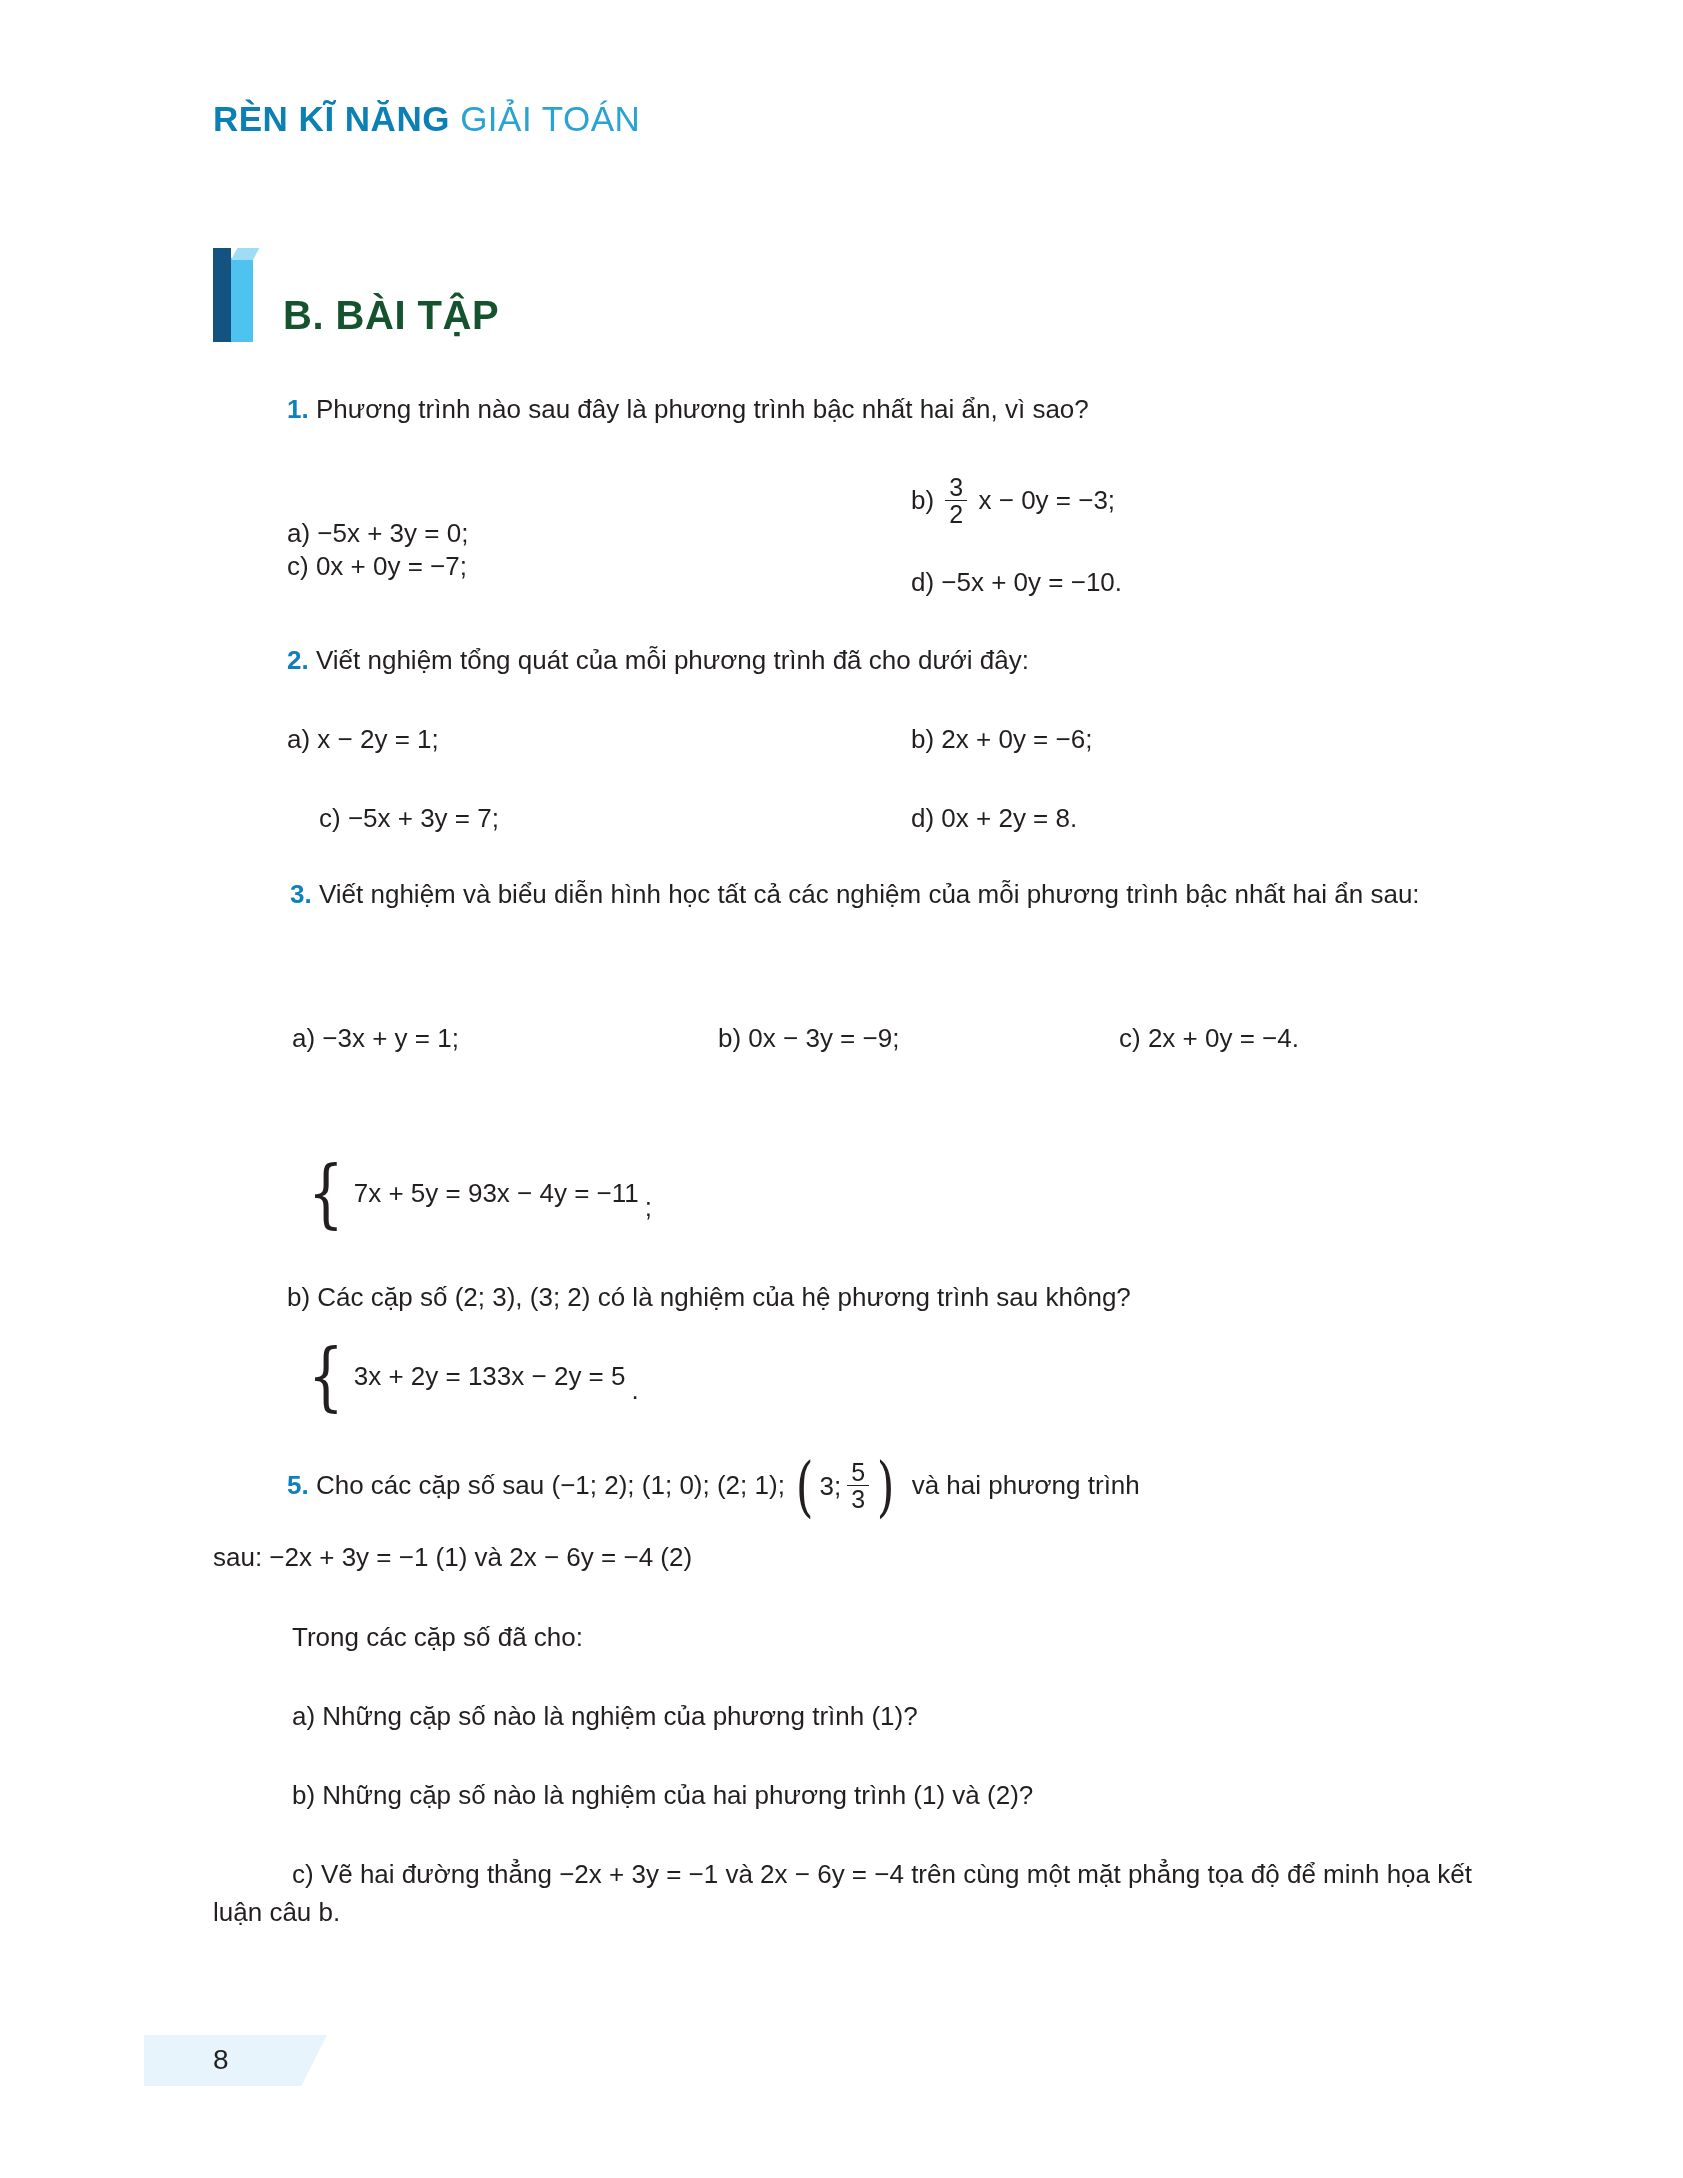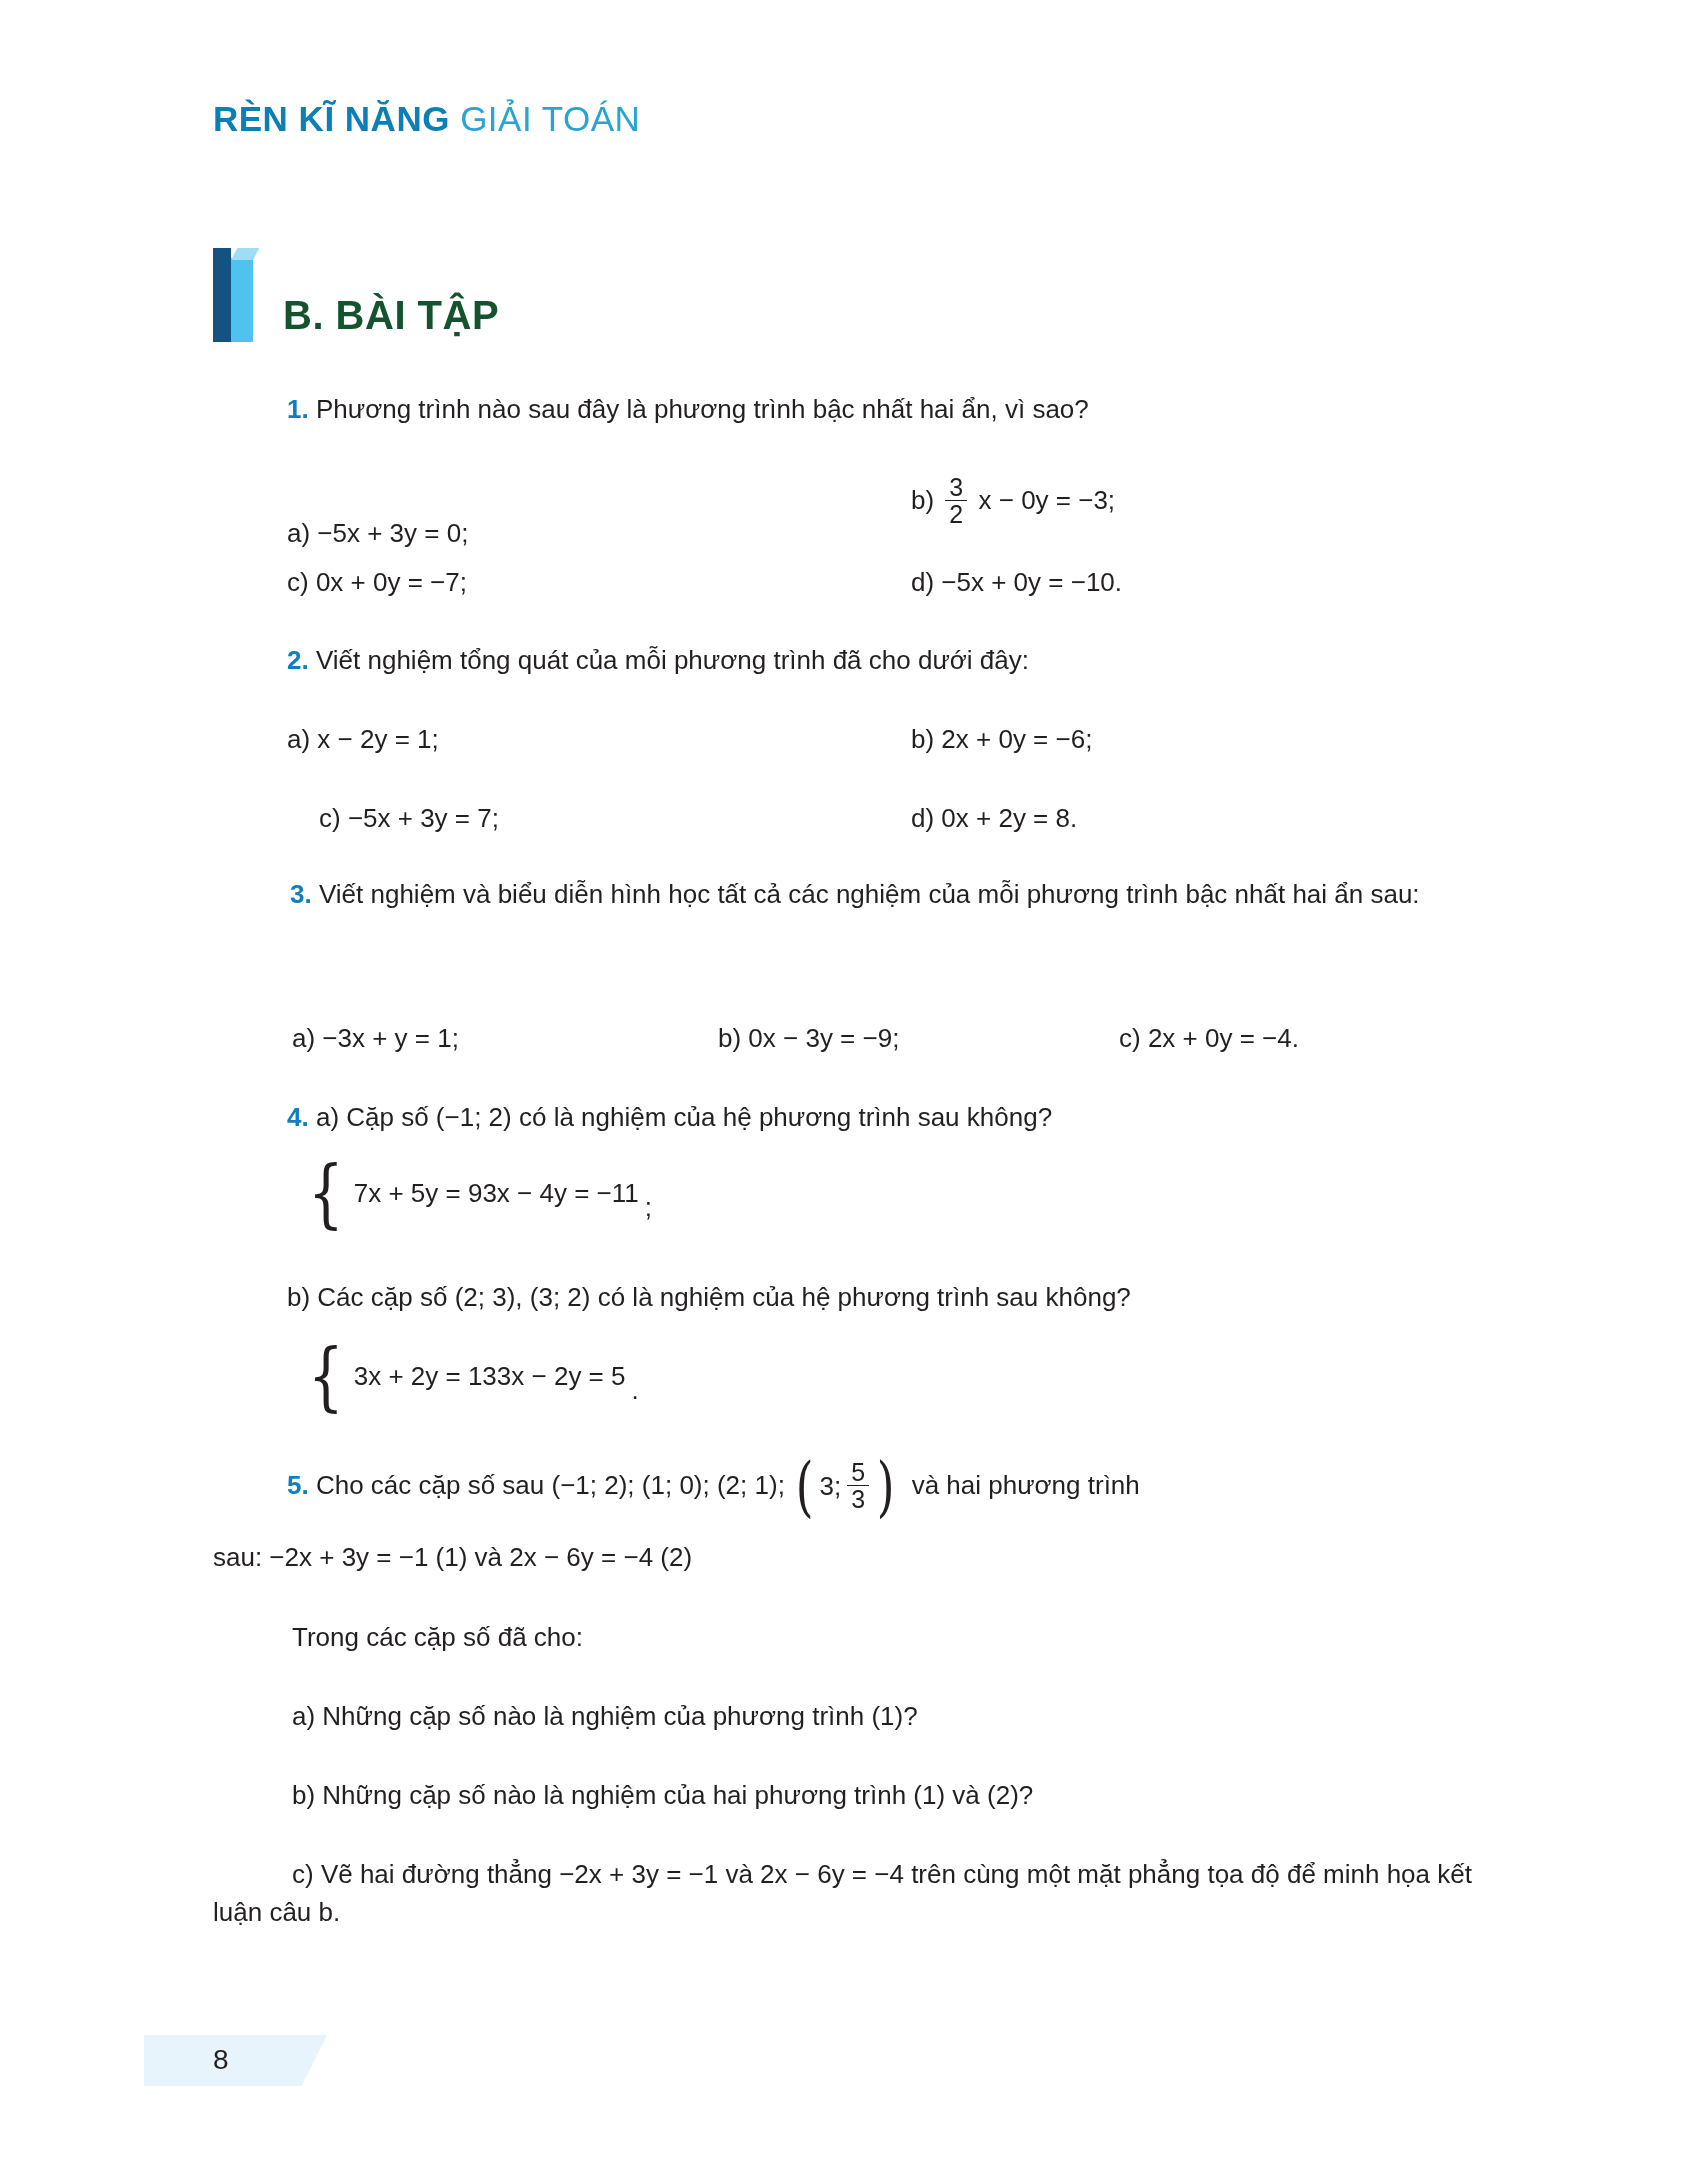--- a/index.html
+++ b/index.html
@@ -205,21 +205,21 @@
 
   <div class="txt" style="left:911px; top:475px;">
     <span>b)</span>
     <span class="frac">
       <span class="num-t">3</span>
       <span class="den-b">2</span>
     </span>
     <span>x − 0y = −3;</span>
   </div>
 
-  <div class="txt" style="left:287px; top:564px;">c) 0x + 0y = −7;</div>
+  <div class="txt" style="left:287px; top:548px;">c) 0x + 0y = −7;</div>
   <div class="txt" style="left:911px; top:564px;">d) −5x + 0y = −10.</div>
 
   <div class="txt" style="left:287px; top:642px;">
     <span class="num">2.</span>
     <span>Viết nghiệm tổng quát của mỗi phương trình đã cho dưới đây:</span>
   </div>
 
   <div class="txt" style="left:287px; top:721px;">a) x − 2y = 1;</div>
   <div class="txt" style="left:911px; top:721px;">b) 2x + 0y = −6;</div>
   <div class="txt" style="left:287px; top:800px;margin-left:32px;">c) −5x + 3y = 7;</div>
@@ -227,24 +227,20 @@
 
   <div class="txt wrap" style="left:213px; top:876px; width:1277px; text-indent:77px;">
     <span class="num">3.</span>
     <span>Viết nghiệm và biểu diễn hình học tất cả các nghiệm của mỗi phương trình bậc nhất hai ẩn sau:</span>
   </div>
 
   <div class="txt" style="left:292px; top:1020px;">a) −3x + y = 1;</div>
   <div class="txt" style="left:718px; top:1020px;">b) 0x − 3y = −9;</div>
   <div class="txt" style="left:1119px; top:1020px;">c) 2x + 0y = −4.</div>
 
-  <div class="txt" style="left:287px; top:1099px;">
-    <span class="num">4.</span>
-    <span>a) Cặp số (−1; 2) có là nghiệm của hệ phương trình sau không?</span>
-  </div>
 
   <div class="sys" style="left:302px; top:1163px;">
     <span class="brace">{</span>
     <span class="sys-rows">
       <span>7x + 5y = 9</span>
       <span>3x − 4y = −11</span>
     </span>
     <span class="sys-tail">;</span>
   </div>
 

